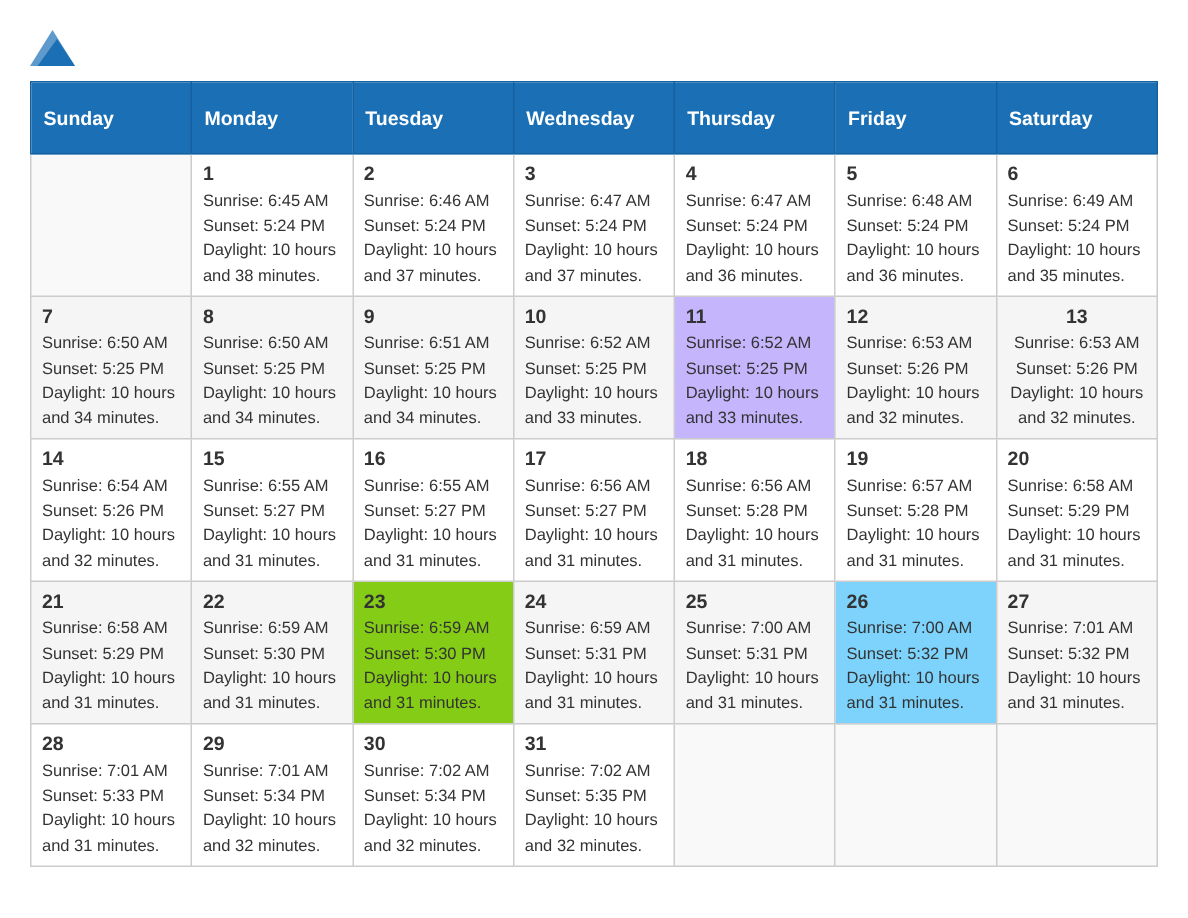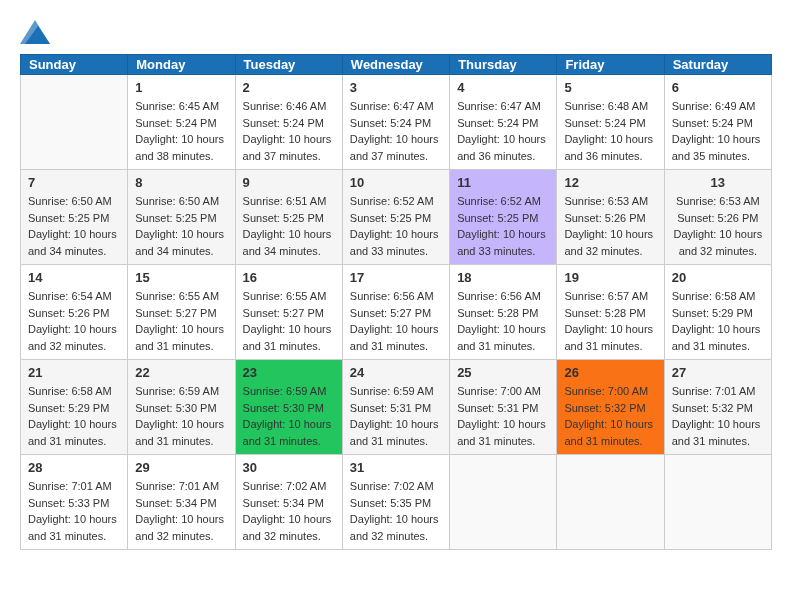--- a/index.html
+++ b/index.html
@@ -51,21 +51,21 @@
     }
     .calendar {
       width: 100%;
       border-collapse: collapse;
       border: 1px solid #ccc;
     }
     .calendar th {
       background-color: #1a6fb5;
       color: #fff;
       text-align: left;
-      padding: 2px 8px;
+      padding: 16px 8px;
       font-size: 13px;
       border: 1px solid #1560a0;
     }
     .calendar td {
       vertical-align: top;
       padding: 5px 7px;
       border: 1px solid #ccc;
       font-size: 11px;
       color: #333;
       width: 107px;
@@ -216,33 +216,33 @@
       </tr>
       <tr>
         <td style="background-color: rgb(245, 245, 245);">
           <span class="day-number">21</span>
           <div class="day-info">Sunrise: 6:58 AM<br>Sunset: 5:29 PM<br>Daylight: 10 hours and 31 minutes.</div>
         </td>
         <td style="background-color: rgb(245, 245, 245);">
           <span class="day-number">22</span>
           <div class="day-info">Sunrise: 6:59 AM<br>Sunset: 5:30 PM<br>Daylight: 10 hours and 31 minutes.</div>
         </td>
-        <td style="background-color: #22c55e;">
+        <td style="background-color: #84cc16;">
           <span class="day-number">23</span>
           <div class="day-info">Sunrise: 6:59 AM<br>Sunset: 5:30 PM<br>Daylight: 10 hours and 31 minutes.</div>
         </td>
         <td style="background-color: rgb(245, 245, 245);">
           <span class="day-number">24</span>
           <div class="day-info">Sunrise: 6:59 AM<br>Sunset: 5:31 PM<br>Daylight: 10 hours and 31 minutes.</div>
         </td>
         <td style="background-color: rgb(245, 245, 245);">
           <span class="day-number">25</span>
           <div class="day-info">Sunrise: 7:00 AM<br>Sunset: 5:31 PM<br>Daylight: 10 hours and 31 minutes.</div>
         </td>
-        <td style="background-color: #f97316;">
+        <td style="background-color: #7dd3fc;">
           <span class="day-number">26</span>
           <div class="day-info">Sunrise: 7:00 AM<br>Sunset: 5:32 PM<br>Daylight: 10 hours and 31 minutes.</div>
         </td>
         <td style="background-color: rgb(245, 245, 245);">
           <span class="day-number">27</span>
           <div class="day-info">Sunrise: 7:01 AM<br>Sunset: 5:32 PM<br>Daylight: 10 hours and 31 minutes.</div>
         </td>
       </tr>
       <tr>
         <td>

